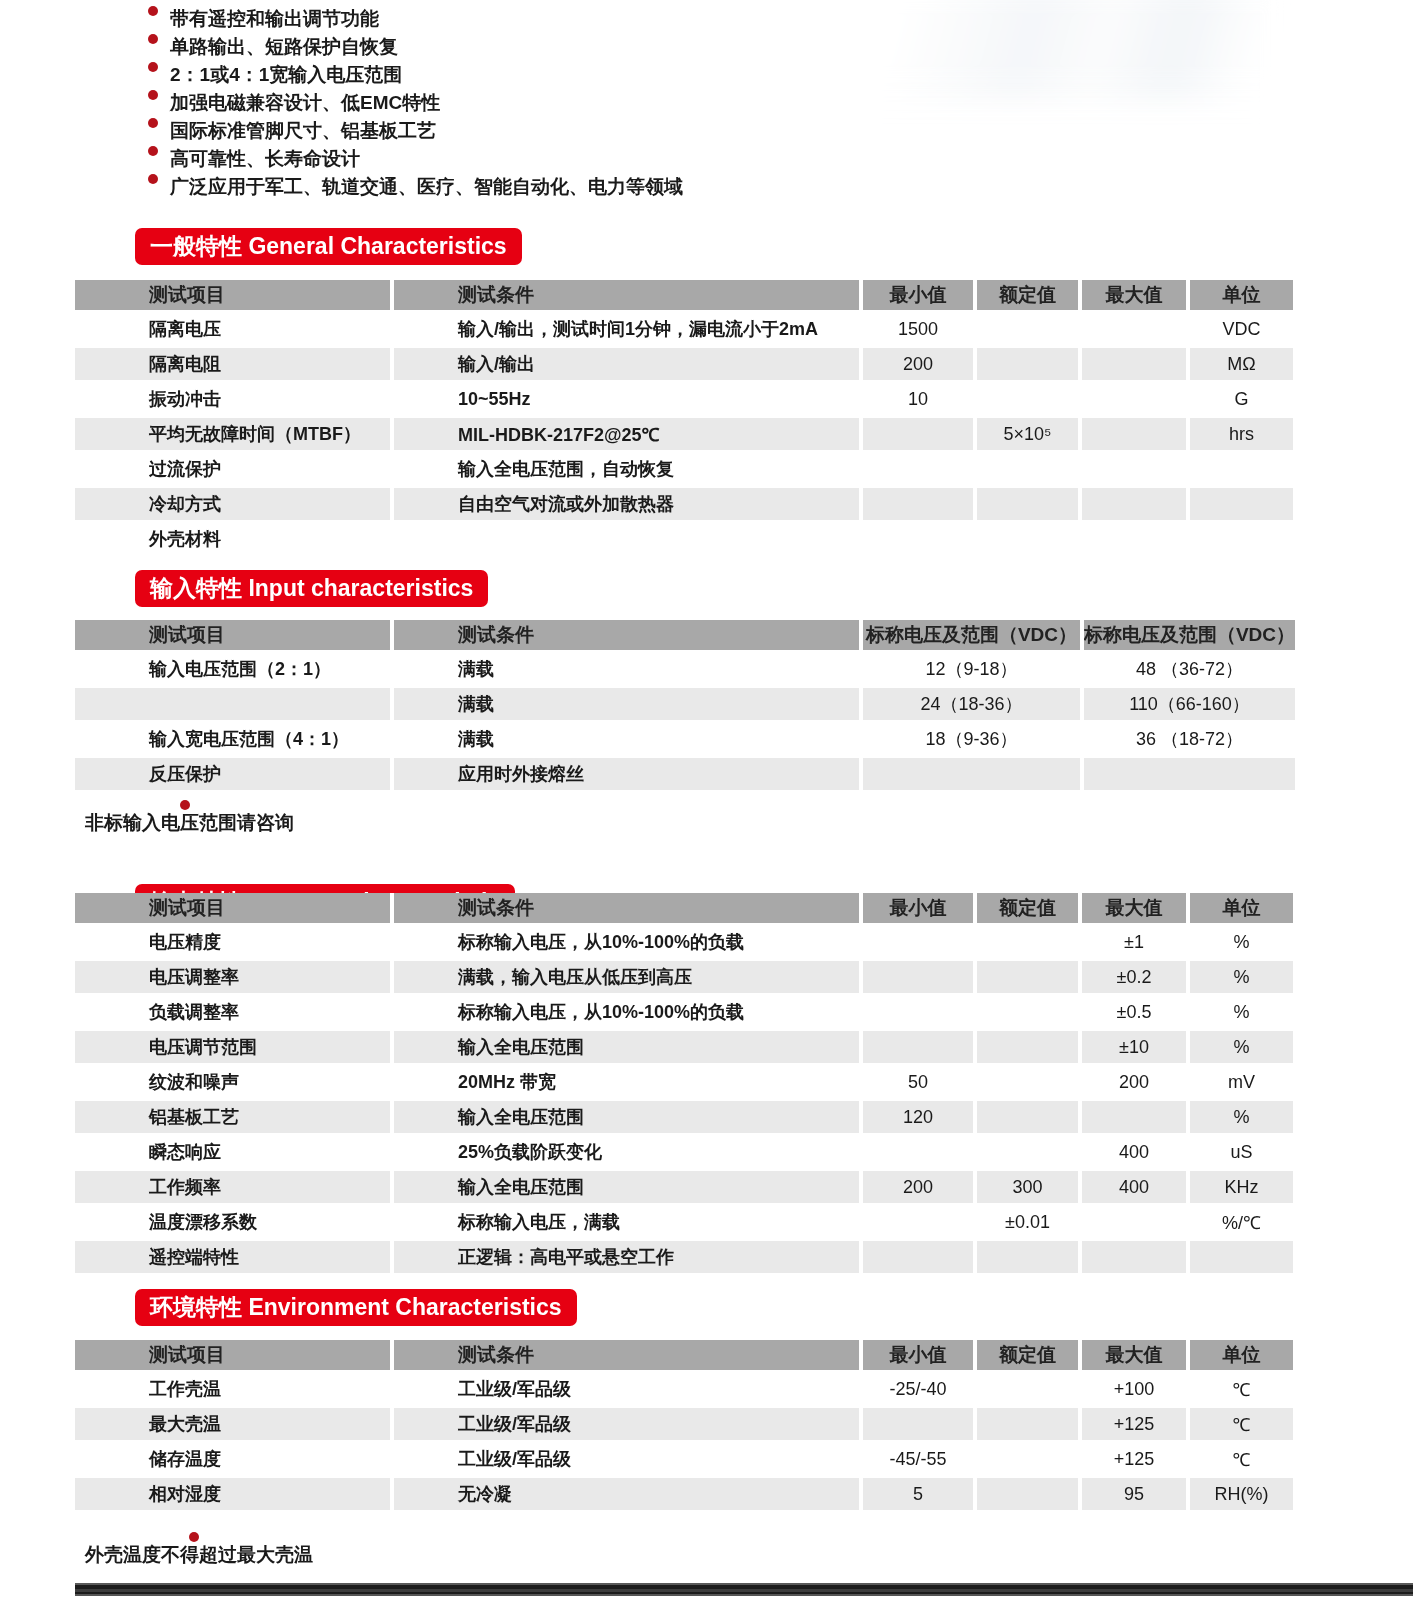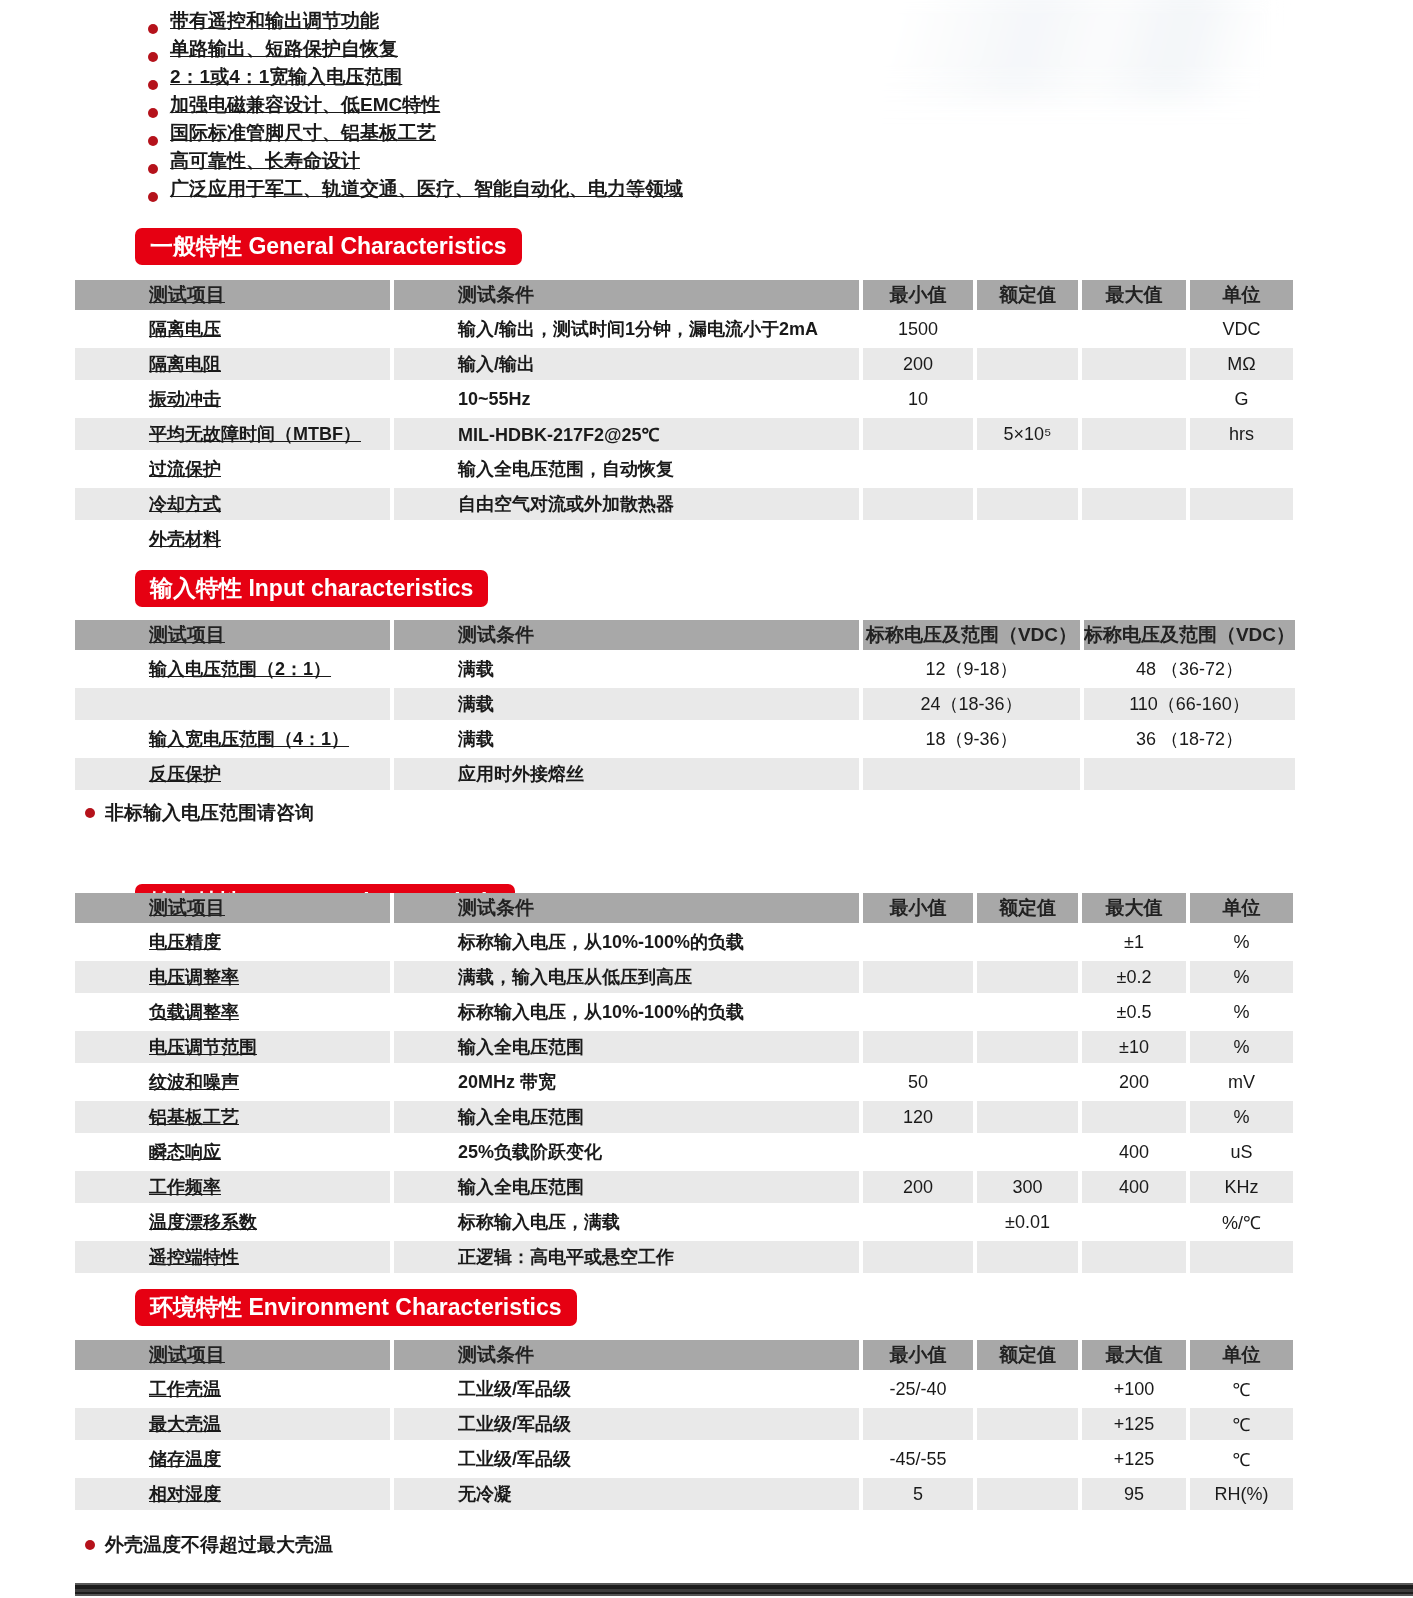--- a/index.html
+++ b/index.html
@@ -15,21 +15,21 @@
   .wm {
     position:absolute; top:-20px; right:120px;
     width:480px; height:120px;
     background:linear-gradient(105deg,#ffffff 20%,#f1f4f7 45%,#fafbfc 60%,#eef2f6 75%,#ffffff 90%);
     filter:blur(14px);
     opacity:.7;
   }
 
   
   .features { position:absolute; left:148px; top:6px; }
-  .feat { display:flex; align-items:flex-end; height:28px; font-size:19px; font-weight:600;text-decoration:underline; }
+  .feat { display:flex; align-items:flex-start; height:28px; font-size:19px; font-weight:600; }
   .dot {
     width:10px; height:10px; border-radius:50%;
     background:#b5121b; margin-right:12px; flex:0 0 auto;
   }
 
   
   .band {
     position:absolute; left:135px; height:37px; line-height:37px;
     background:#e60012; color:#ffffff; font-weight:700; font-size:23px;
     padding:0 15px; border-radius:7px; white-space:pre;text-align:right;
@@ -52,27 +52,27 @@
   #tbl-output      { top:893px; }
   #tbl-environment { top:1340px; }
 
   .cell {
     display:flex; align-items:center;
     height:32px; font-size:18px; font-weight:600;
     background:#ffffff; overflow:hidden; white-space:nowrap;
   }
   .cell.head { background:#a8a8a8; height:30px; color:#222222; font-size:19px; }
   .cell.alt  { background:#e9e9e9; }
-  .cell.col0 { padding-left:74px;text-decoration:underline; }
+  .cell.col0 { padding-left:74px; }
   .cell.col1 { padding-left:64px; }
   .cell.val  { justify-content:center; padding-left:0; font-weight:400; }
   .cell.head.val { font-weight:600;text-align:right; }
 
   
-  .note { position:absolute; left:85px; display:flex; align-items:center; font-size:19px; font-weight:600; }
+  .note { position:absolute; left:85px; display:flex; align-items:center; font-size:19px; font-weight:600;flex-direction:column; }
   .note .dot { margin-right:10px; }
   #note-input       { top:800px; }
   #note-environment { top:1532px; }
 
   
   .bottom-bar {
     position:absolute; left:75px; right:0; top:1583px; height:13px;
     background:linear-gradient(180deg,#5a5a5a 0 2px,#1c1c1c 2px 6px,#3c3c3c 6px 9px,#1c1c1c 9px 11px,#555555 11px 13px);
   }
 </style>

